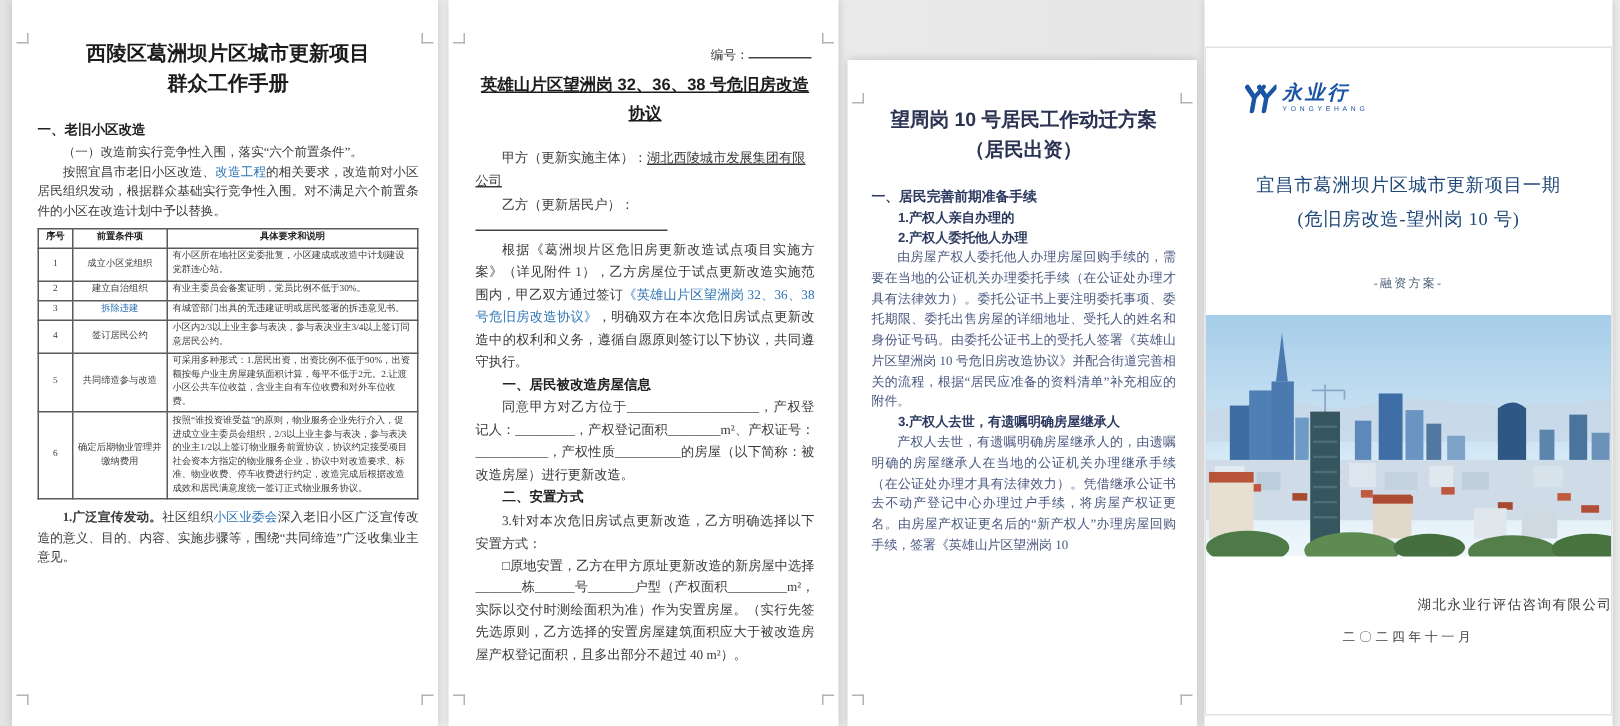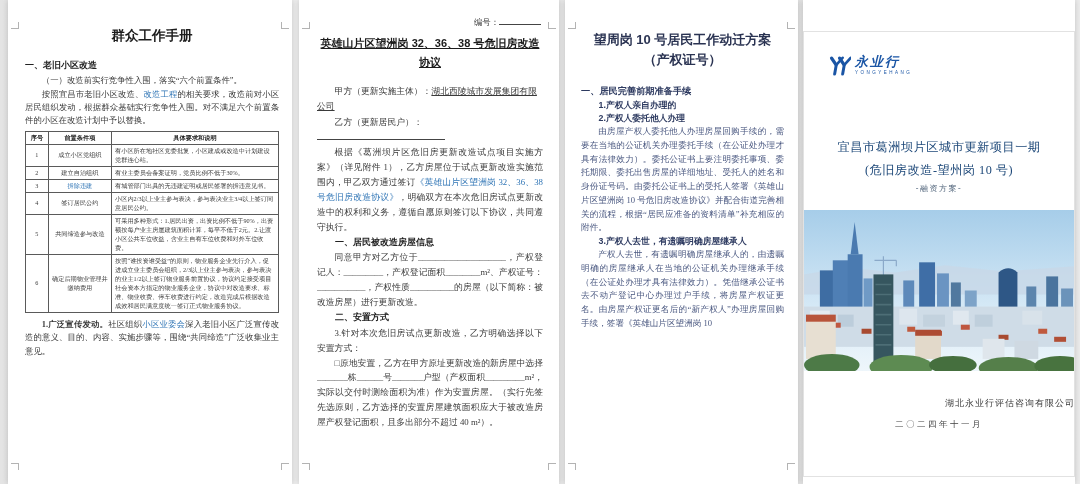--- a/index.html
+++ b/index.html
@@ -6,21 +6,21 @@
   html,body { width:1080px; height:484px; }
   body {
     font-family:"Liberation Serif","DejaVu Serif",serif;
     background:#e9e9e9; overflow:hidden; color:#333;
   }
   .canvas { position:relative; width:1080px; height:484px;
     background:linear-gradient(90deg,#e4e4e4,#efefef 30%,#e6e6e6 70%,#ececec); }
   .page { position:absolute; top:0; bottom:0; background:#fff;
     box-shadow:0 0 6px rgba(0,0,0,.18); overflow:hidden; }
   #page1 { left:8px;  width:284px; padding:12px 13px 6px 17px; }
-  #page2 { left:299px; width:260px; padding:2px 16px 6px 18px; }
+  #page2 { left:299px; width:260px; padding:16px 16px 6px 18px; }
   #page3 { left:565px; width:233px; padding:24px 14px 6px 16px; }
   #page4 { left:803px; width:272px; }
 
   
   .crop { position:absolute; width:8px; height:7px; }
   .crop.tl { top:22px; left:3px;  border-right:1px solid #b3b3b3; border-bottom:1px solid #b3b3b3; }
   .crop.tr { top:22px; right:3px; border-left:1px solid #b3b3b3;  border-bottom:1px solid #b3b3b3; }
   .crop.bl { bottom:14px; left:3px;  border-right:1px solid #b3b3b3; border-top:1px solid #b3b3b3; }
   .crop.br { bottom:14px; right:3px; border-left:1px solid #b3b3b3;  border-top:1px solid #b3b3b3; }
   .doclink { color:#2e74b5; }
@@ -50,42 +50,42 @@
   .p2-title { font-family:"Liberation Sans","DejaVu Sans",sans-serif;
     font-size:11px; font-weight:700; text-align:center; color:#1c1c1c;
     text-decoration:underline; margin:2px 0 12px; }
   .p2-party { margin:0 0 1px; text-indent:2em; }
   .p2-party .val { text-decoration:underline; }
   #page2 p.body { text-align:justify; text-indent:2em; }
   .p2-heading { font-family:"Liberation Sans","DejaVu Sans",sans-serif;
     font-weight:700; color:#222; text-indent:2em; font-size:9px; }
 
   
-  #page3 { color:#46527a; }
+  #page3 { color:#46527a;margin-top:40px; }
   .p3-title { font-family:"Liberation Sans","DejaVu Sans",sans-serif;
     font-size:13px; font-weight:700; text-align:center; line-height:1.5;
     color:#2a3352; margin:6px 0 16px; }
   .p3-sec { font-family:"Liberation Sans","DejaVu Sans",sans-serif;
     font-size:9.2px; font-weight:700; color:#2d3a60; margin-bottom:2px; }
   .p3-sub { font-family:"Liberation Sans","DejaVu Sans",sans-serif;
     font-size:8.8px; font-weight:700; color:#2d3a60; text-indent:2em; margin-top:1px; }
   #page3 p.body { font-size:8.6px; line-height:1.6; text-align:justify;
     text-indent:2em; color:#4a5880; }
 
   
   .cover-frame { position:absolute; left:0; right:0; top:31px; bottom:7px;
     border:1px solid #e2e2e2; background:#fff; }
   .logo-row { position:absolute; top:55px; left:22px; display:flex; align-items:flex-start; }
   .logo-mark { width:26px; height:22px; }
   .logo-texts { margin-left:4px; }
   .logo-name { font-size:13px; font-weight:700; letter-spacing:2px; line-height:1.1;
     font-style:italic; }
   .logo-sub { font-family:"Liberation Sans","DejaVu Sans",sans-serif;
     font-size:4.5px; letter-spacing:2.5px; margin-top:1px; }
-  .cover-title { position:absolute; top:136px; left:0; right:0; text-align:center;
+  .cover-title { position:absolute; top:112px; left:0; right:0; text-align:center;
     font-size:12.2px; line-height:1.85; letter-spacing:.5px; }
   .cover-subtitle { position:absolute; top:183px; left:0; right:0; text-align:center;
     font-size:8px; letter-spacing:1.5px; color:#4d6178; }
   .skyline { position:absolute; top:210px; left:1px; right:1px; height:161px; }
   .skyline svg { width:100%; height:100%; display:block; }
   .cover-company { position:absolute; top:397px; left:0; right:0; text-align:right;
     font-size:9px; color:#3b3b3b; letter-spacing:1px; }
   .cover-date { position:absolute; top:419px; left:0; right:0; text-align:center;
     font-size:8.5px; color:#3f3f3f; letter-spacing:2.5px; }
 </style>
@@ -94,20 +94,21 @@
 
 <div class="canvas">
 
   <div class="page" id="page1">
     <div class="crop tl"></div>
     <div class="crop tr"></div>
     <div class="crop bl"></div>
     <div class="crop br"></div>
 
     <div class="p1-title">
+      <div>西陵区葛洲坝片区城市更新项目</div>
       <div>群众工作手册</div>
     </div>
 
     <div class="p1-heading">一、老旧小区改造</div>
 
     <p class="body indent">（一）改造前实行竞争性入围，落实“六个前置条件”。</p>
     <p class="body indent"><span>按照宜昌市老旧小区改造、</span><span class="doclink">改造工程</span><span>的相关要求，改造前对小区居民组织发动，根据群众基础实行竞争性入围。对不满足六个前置条件的小区在改造计划中予以替换。</span></p>
 
     <table class="p1-table">
       <thead>
@@ -178,21 +179,21 @@
   </div>
 
   <div class="page" id="page3">
     <div class="crop tl"></div>
     <div class="crop tr"></div>
     <div class="crop bl"></div>
     <div class="crop br"></div>
 
     <div class="p3-title">
       <div>望周岗 10 号居民工作动迁方案</div>
-      <div>（产权证号）</div>
+      <div>（居民出资）</div>
     </div>
 
     <div class="p3-sec">一、居民完善前期准备手续</div>
 
     <div class="p3-sub">1.产权人亲自办理的</div>
 
     <div class="p3-sub">2.产权人委托他人办理</div>
     <p class="body">由房屋产权人委托他人办理房屋回购手续的，需要在当地的公证机关办理委托手续（在公证处办理才具有法律效力）。委托公证书上要注明委托事项、委托期限、委托出售房屋的详细地址、受托人的姓名和身份证号码。由委托公证书上的受托人签署《英雄山片区望洲岗 10 号危旧房改造协议》并配合街道完善相关的流程，根据“居民应准备的资料清单”补充相应的附件。</p>
 
     <div class="p3-sub">3.产权人去世，有遗嘱明确房屋继承人</div>

